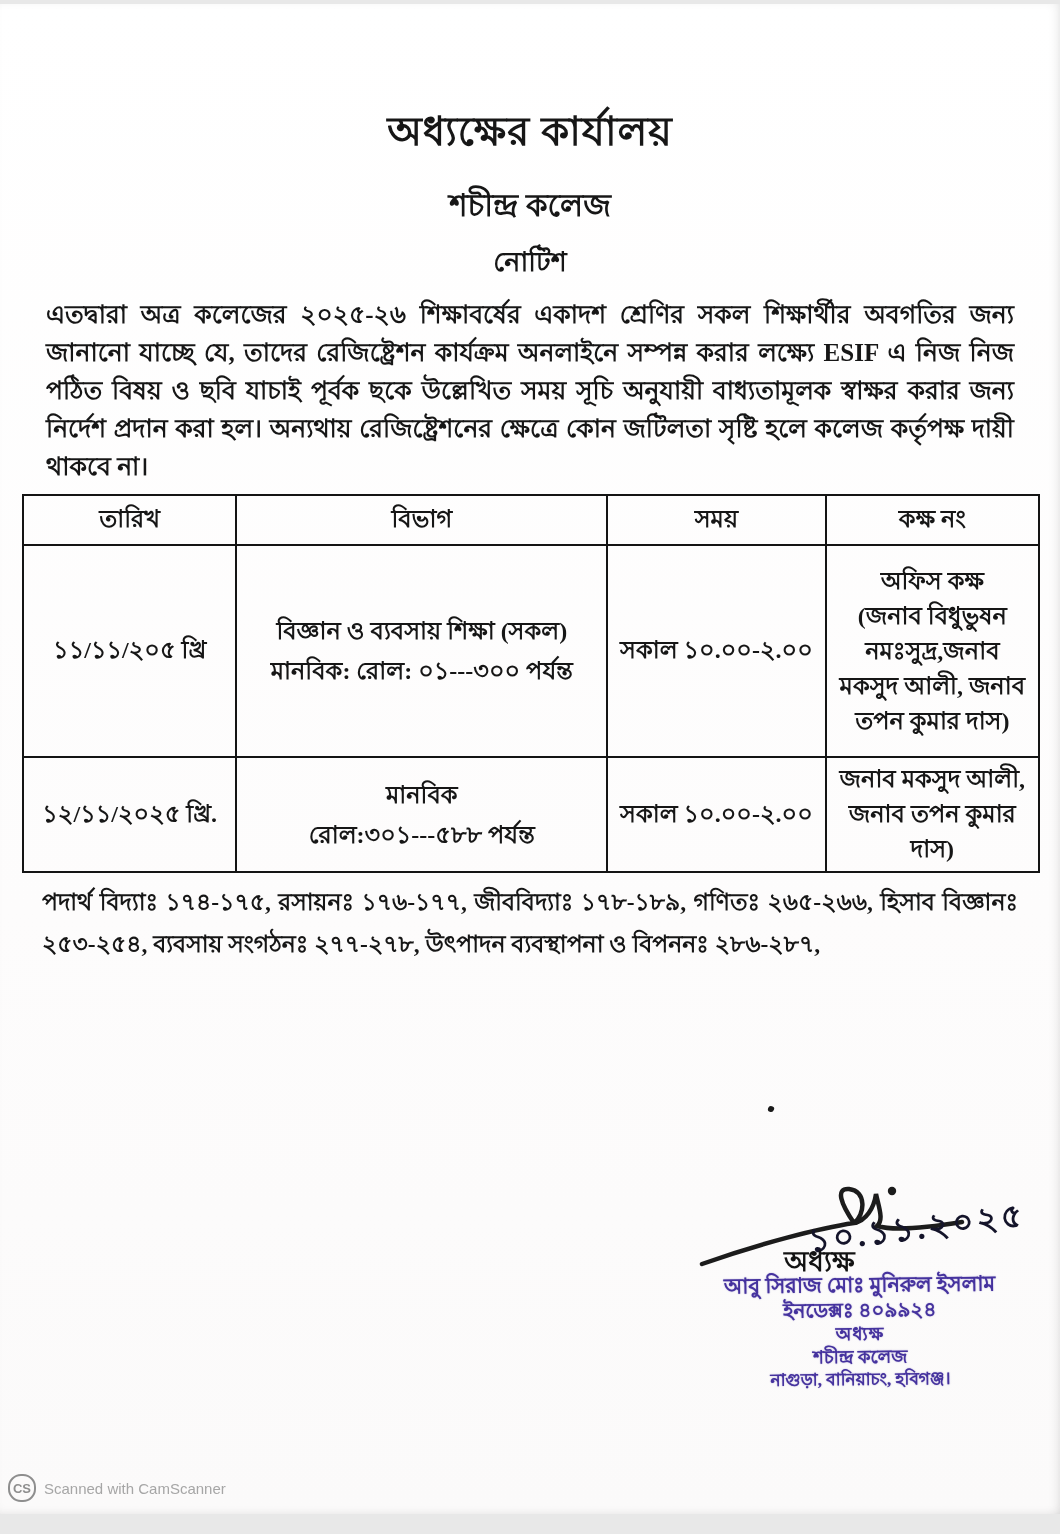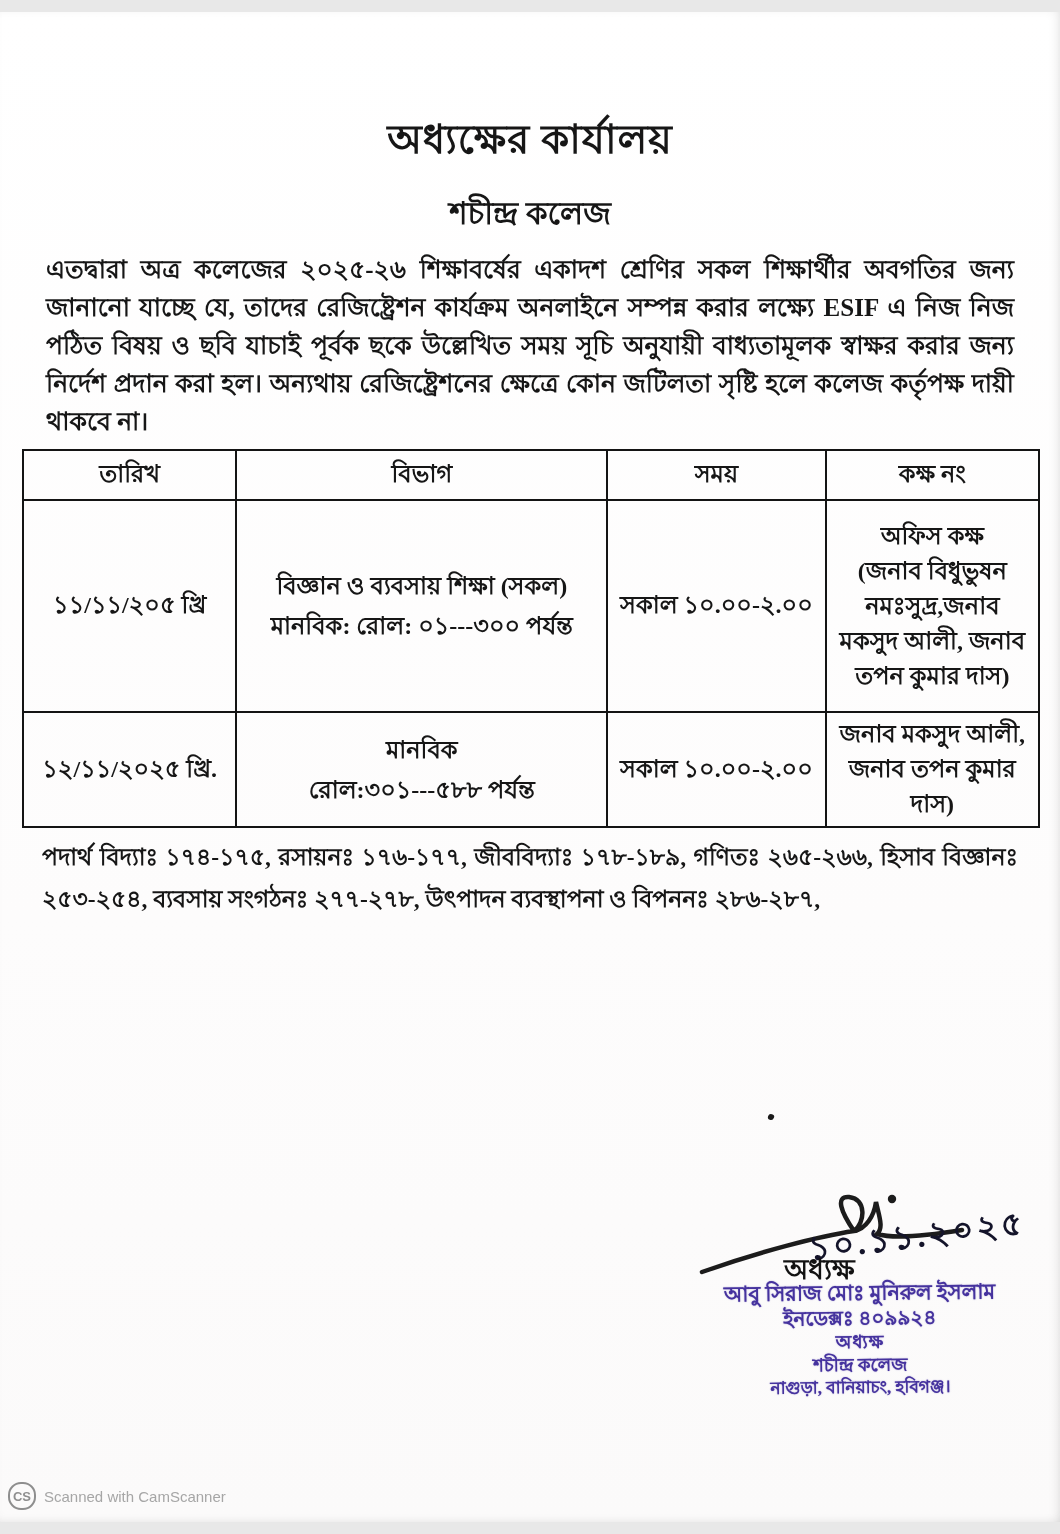--- a/index.html
+++ b/index.html
@@ -3,21 +3,21 @@
 <meta charset="utf-8">
 <style>
   * { margin: 0; padding: 0; box-sizing: border-box; }
   html, body { background: #e8e8e8; }
   body { font-family: "Liberation Serif", "DejaVu Serif", serif; }
 
   .page {
     position: relative;
     width: 1060px;
     height: 1510px;
-    margin: 12px auto;
+    margin: 4px auto;
     background: linear-gradient(180deg, #ffffff 0%, #fdfcfc 60%, #fbfafa 100%);
     color: #161616;
     overflow: hidden;
     box-shadow: inset -6px 0 14px -8px rgba(0,0,0,.18), inset 0 -6px 14px -10px rgba(0,0,0,.12);
   }
 
   
   .header { padding-top: 96px; text-align: center; }
   .office-title  { font-size: 40px; font-weight: 700; letter-spacing: 1px; }
   .college-name  { font-size: 31px; font-weight: 700; margin-top: 14px; }
@@ -141,20 +141,21 @@
   }
 </style>
 </head>
 <body>
 
 <div class="page">
 
   <div class="header">
     <div class="office-title">অধ্যক্ষের কার্যালয়</div>
     <div class="college-name">শচীন্দ্র কলেজ</div>
+    <div class="notice-label">নোটিশ</div>
   </div>
 
   <p class="notice-body">এতদ্বারা অত্র কলেজের ২০২৫-২৬ শিক্ষাবর্ষের একাদশ শ্রেণির সকল শিক্ষার্থীর অবগতির জন্য জানানো যাচ্ছে যে, তাদের রেজিষ্ট্রেশন কার্যক্রম অনলাইনে সম্পন্ন করার লক্ষ্যে ESIF এ নিজ নিজ পঠিত বিষয় ও ছবি যাচাই পূর্বক ছকে উল্লেখিত সময় সূচি অনুযায়ী বাধ্যতামূলক স্বাক্ষর করার জন্য নির্দেশ প্রদান করা হল। অন্যথায় রেজিষ্ট্রেশনের ক্ষেত্রে কোন জটিলতা সৃষ্টি হলে কলেজ কর্তৃপক্ষ দায়ী থাকবে না।</p>
 
 
   <table class="schedule">
     <colgroup>
       <col class="c-date">
         <col class="c-dept">
         <col class="c-time">

